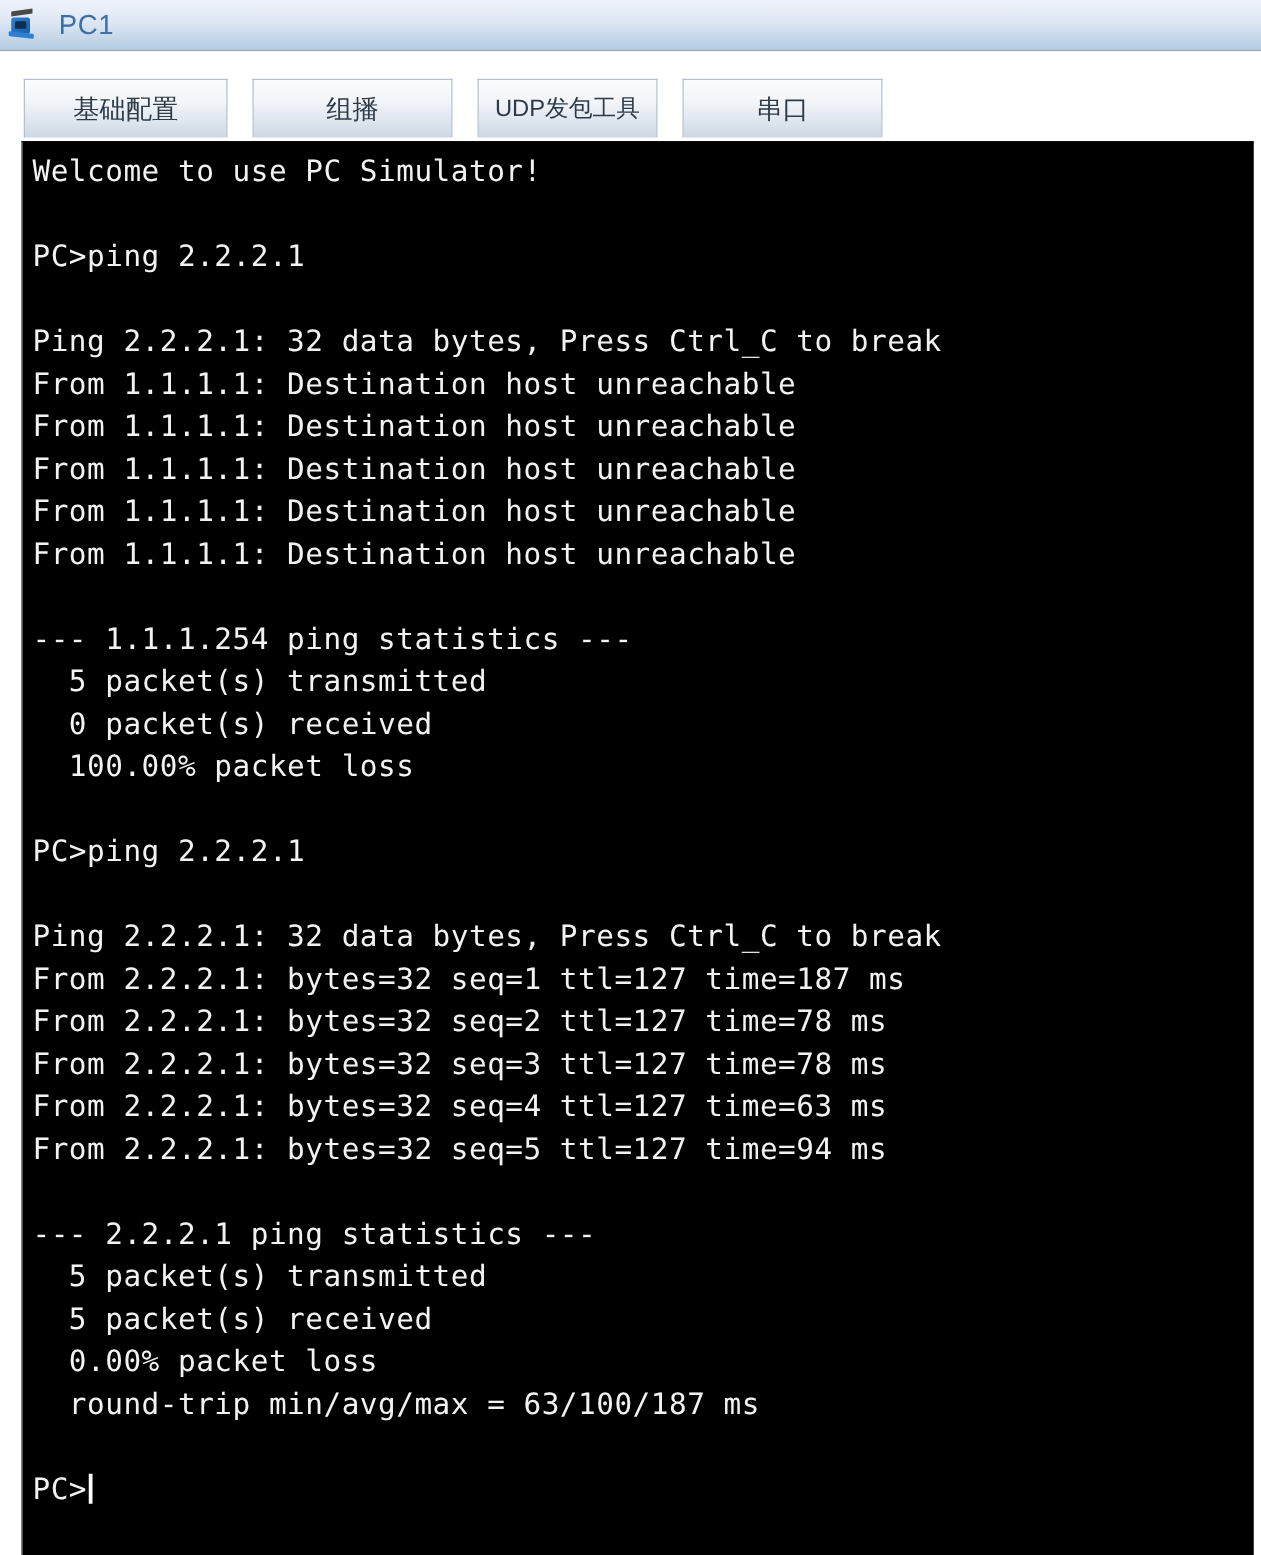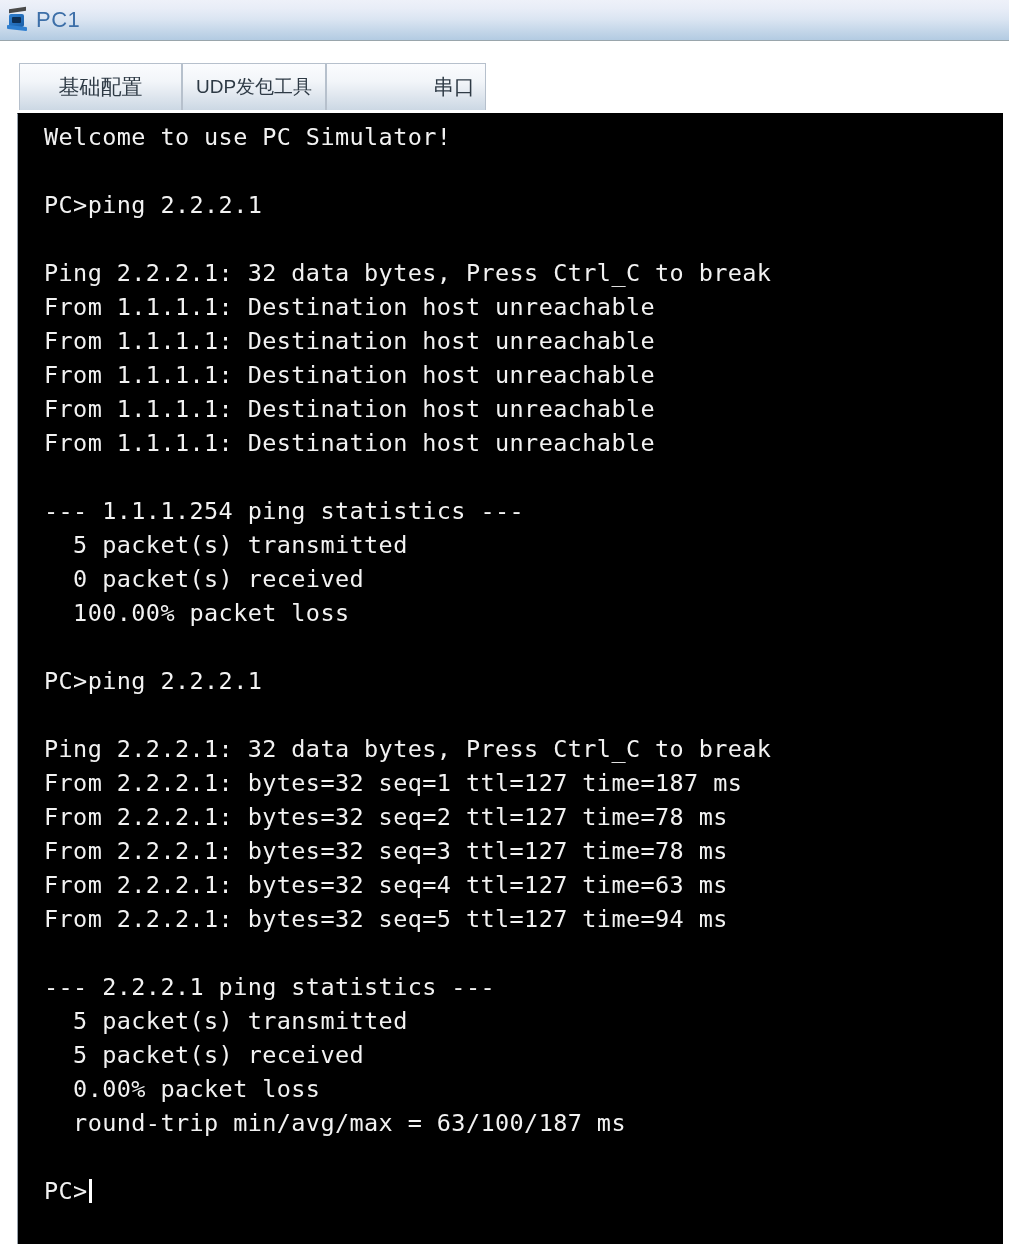--- a/index.html
+++ b/index.html
@@ -71,20 +71,21 @@
     background: #2f7fd0;
     transform: skewY(6deg);
     border-radius: 1px;
   }
   .title-text {
     font-size: 22px;
     color: #3d6fa8;
     letter-spacing: 0.5px;
     line-height: 1;
     font-family: "Liberation Sans", sans-serif;
+    margin-left: 11px;
   }
 
   
   .tabstrip {
     position: absolute;
     left: 0; top: 41px;
     width: 1009px;
     height: 72px;
     background: #ffffff;
     padding-left: 19px;
@@ -92,39 +93,39 @@
     display: flex;
     align-items: flex-start;
   }
   .tab {
     height: 47px;
     display: flex;
     align-items: center;
     justify-content: center;
     border: 1px solid #b6c0cc;
     border-bottom: none;
-    margin-right: 0;
+    margin-right: 20px;
     background: linear-gradient(to bottom,
                 #fbfcfe 0%,
                 #f2f5f9 38%,
                 #e4eaf1 62%,
                 #ccd8e4 100%);
     color: #2e3a45;
     font-size: 21px;
     font-family: "Liberation Sans", sans-serif;
     padding: 16px 10px;
     position: relative;
     cursor: default;
     user-select: none;
   }
   .tab.w1 { width: 163px; }
   .tab.w2 { width: 152px; }
   .tab.w3 { width: 160px; }
   .tab.w4 { width: 144px; font-size: 19px; }
-  .tab.w5 { width: 160px; justify-content: flex-end; }
+  .tab.w5 { width: 160px; }
   .tab.active {
     background: linear-gradient(to bottom,
                 #ffffff 0%,
                 #fdfdfe 50%,
                 #f7f9fb 100%);
     color: #3b4a58;
     border-color: #b9c3cf;
     z-index: 3;
   }
 
@@ -134,21 +135,21 @@
     left: 17px;
     top: 113px;
     width: 986px;
     height: 1131px;
     background: #000000;
     border-left: 1px solid #97a2ad;
     border-top: 1px solid #000000;
     overflow: hidden;
   }
   .terminal {
-    padding: 6px 0 0 26px;
+    padding: 6px 0 0 8px;
     color: #f2f2f2;
     font-family: "DejaVu Sans Mono", "Liberation Mono", monospace;
     font-size: 23.5px;
     line-height: 34px;
     white-space: pre;
     letter-spacing: 0.4px;
   }
   .term-line {
     height: 34px;
     white-space: pre;
@@ -175,20 +176,23 @@
       <span class="dev-notch"></span>
       <span class="dev-foot"></span>
     </span>
     <span class="title-text">PC1</span>
   </div>
 
   <div class="tabstrip">
     <div class="tab w1">
       <span>基础配置</span>
     </div>
+    <div class="tab w3">
+      <span>组播</span>
+    </div>
     <div class="tab w4">
       <span>UDP发包工具</span>
     </div>
     <div class="tab w5">
       <span>串口</span>
     </div>
   </div>
 
   <div class="terminal-wrap">
     <div class="terminal" id="terminal-output"><div class="term-line">Welcome to use PC Simulator!</div><div class="term-line blank"> </div><div class="term-line">PC&gt;ping 2.2.2.1</div><div class="term-line blank"> </div><div class="term-line">Ping 2.2.2.1: 32 data bytes, Press Ctrl_C to break</div><div class="term-line">From 1.1.1.1: Destination host unreachable</div><div class="term-line">From 1.1.1.1: Destination host unreachable</div><div class="term-line">From 1.1.1.1: Destination host unreachable</div><div class="term-line">From 1.1.1.1: Destination host unreachable</div><div class="term-line">From 1.1.1.1: Destination host unreachable</div><div class="term-line blank"> </div><div class="term-line">--- 1.1.1.254 ping statistics ---</div><div class="term-line">  5 packet(s) transmitted</div><div class="term-line">  0 packet(s) received</div><div class="term-line">  100.00% packet loss</div><div class="term-line blank"> </div><div class="term-line">PC&gt;ping 2.2.2.1</div><div class="term-line blank"> </div><div class="term-line">Ping 2.2.2.1: 32 data bytes, Press Ctrl_C to break</div><div class="term-line">From 2.2.2.1: bytes=32 seq=1 ttl=127 time=187 ms</div><div class="term-line">From 2.2.2.1: bytes=32 seq=2 ttl=127 time=78 ms</div><div class="term-line">From 2.2.2.1: bytes=32 seq=3 ttl=127 time=78 ms</div><div class="term-line">From 2.2.2.1: bytes=32 seq=4 ttl=127 time=63 ms</div><div class="term-line">From 2.2.2.1: bytes=32 seq=5 ttl=127 time=94 ms</div><div class="term-line blank"> </div><div class="term-line">--- 2.2.2.1 ping statistics ---</div><div class="term-line">  5 packet(s) transmitted</div><div class="term-line">  5 packet(s) received</div><div class="term-line">  0.00% packet loss</div><div class="term-line">  round-trip min/avg/max = 63/100/187 ms</div><div class="term-line blank"> </div><div class="term-line"><span>PC&gt;</span><span class="cursor"></span></div></div>

